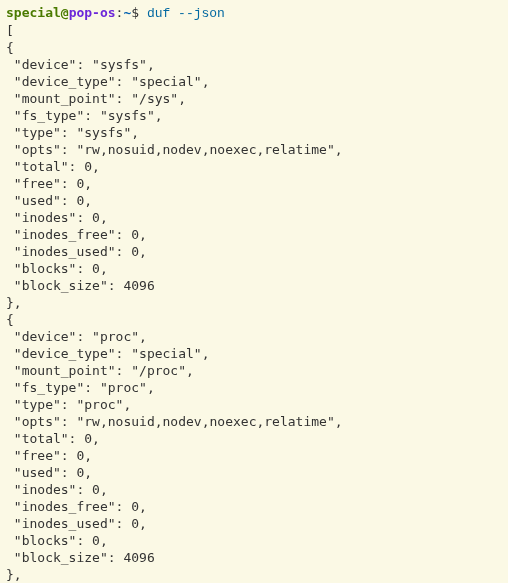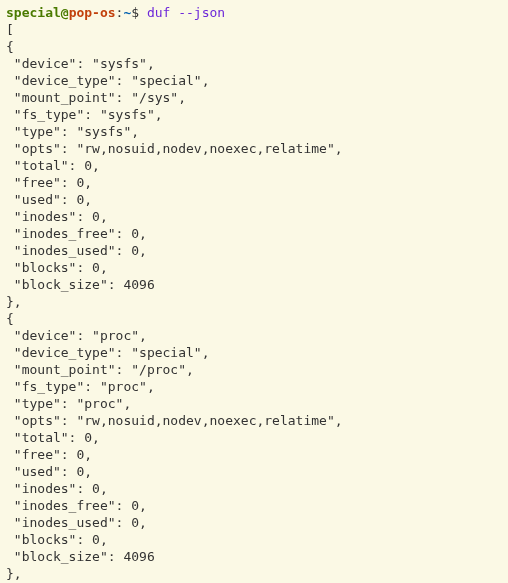--- a/index.html
+++ b/index.html
@@ -12,26 +12,26 @@
     font-size: 13px;
     line-height: 17px;
     overflow: hidden;
   }
   .terminal {
     padding: 4px 6px;
     white-space: pre;
     color: #333333;
   }
   .user { color: #4a7a00; font-weight: bold; }
-  .host { color: #c2410c; font-weight: bold; }
+  .host { color: #6d28d9; font-weight: bold; }
   .at   { color: #4a7a00; font-weight: bold; }
   .path { color: #0060b0; font-weight: bold; }
   .sep  { color: #333333; }
   .prompt { color: #333333; }
-  .cmd  { color: #6d28d9; }
+  .cmd  { color: #0369a1; font-family: Liberation Mono, monospace; }
 </style>
 </head>
 <body>
 
 <div class="terminal"><span><span class="user">special</span><span class="at">@</span><span class="host">pop-os</span><span class="sep">:</span><span class="path">~</span><span class="prompt">$ </span><span class="cmd">duf --json</span></span>
 <span>[</span>
 <span>{</span>
 <span> "device": "sysfs",</span>
 <span> "device_type": "special",</span>
 <span> "mount_point": "/sys",</span>

